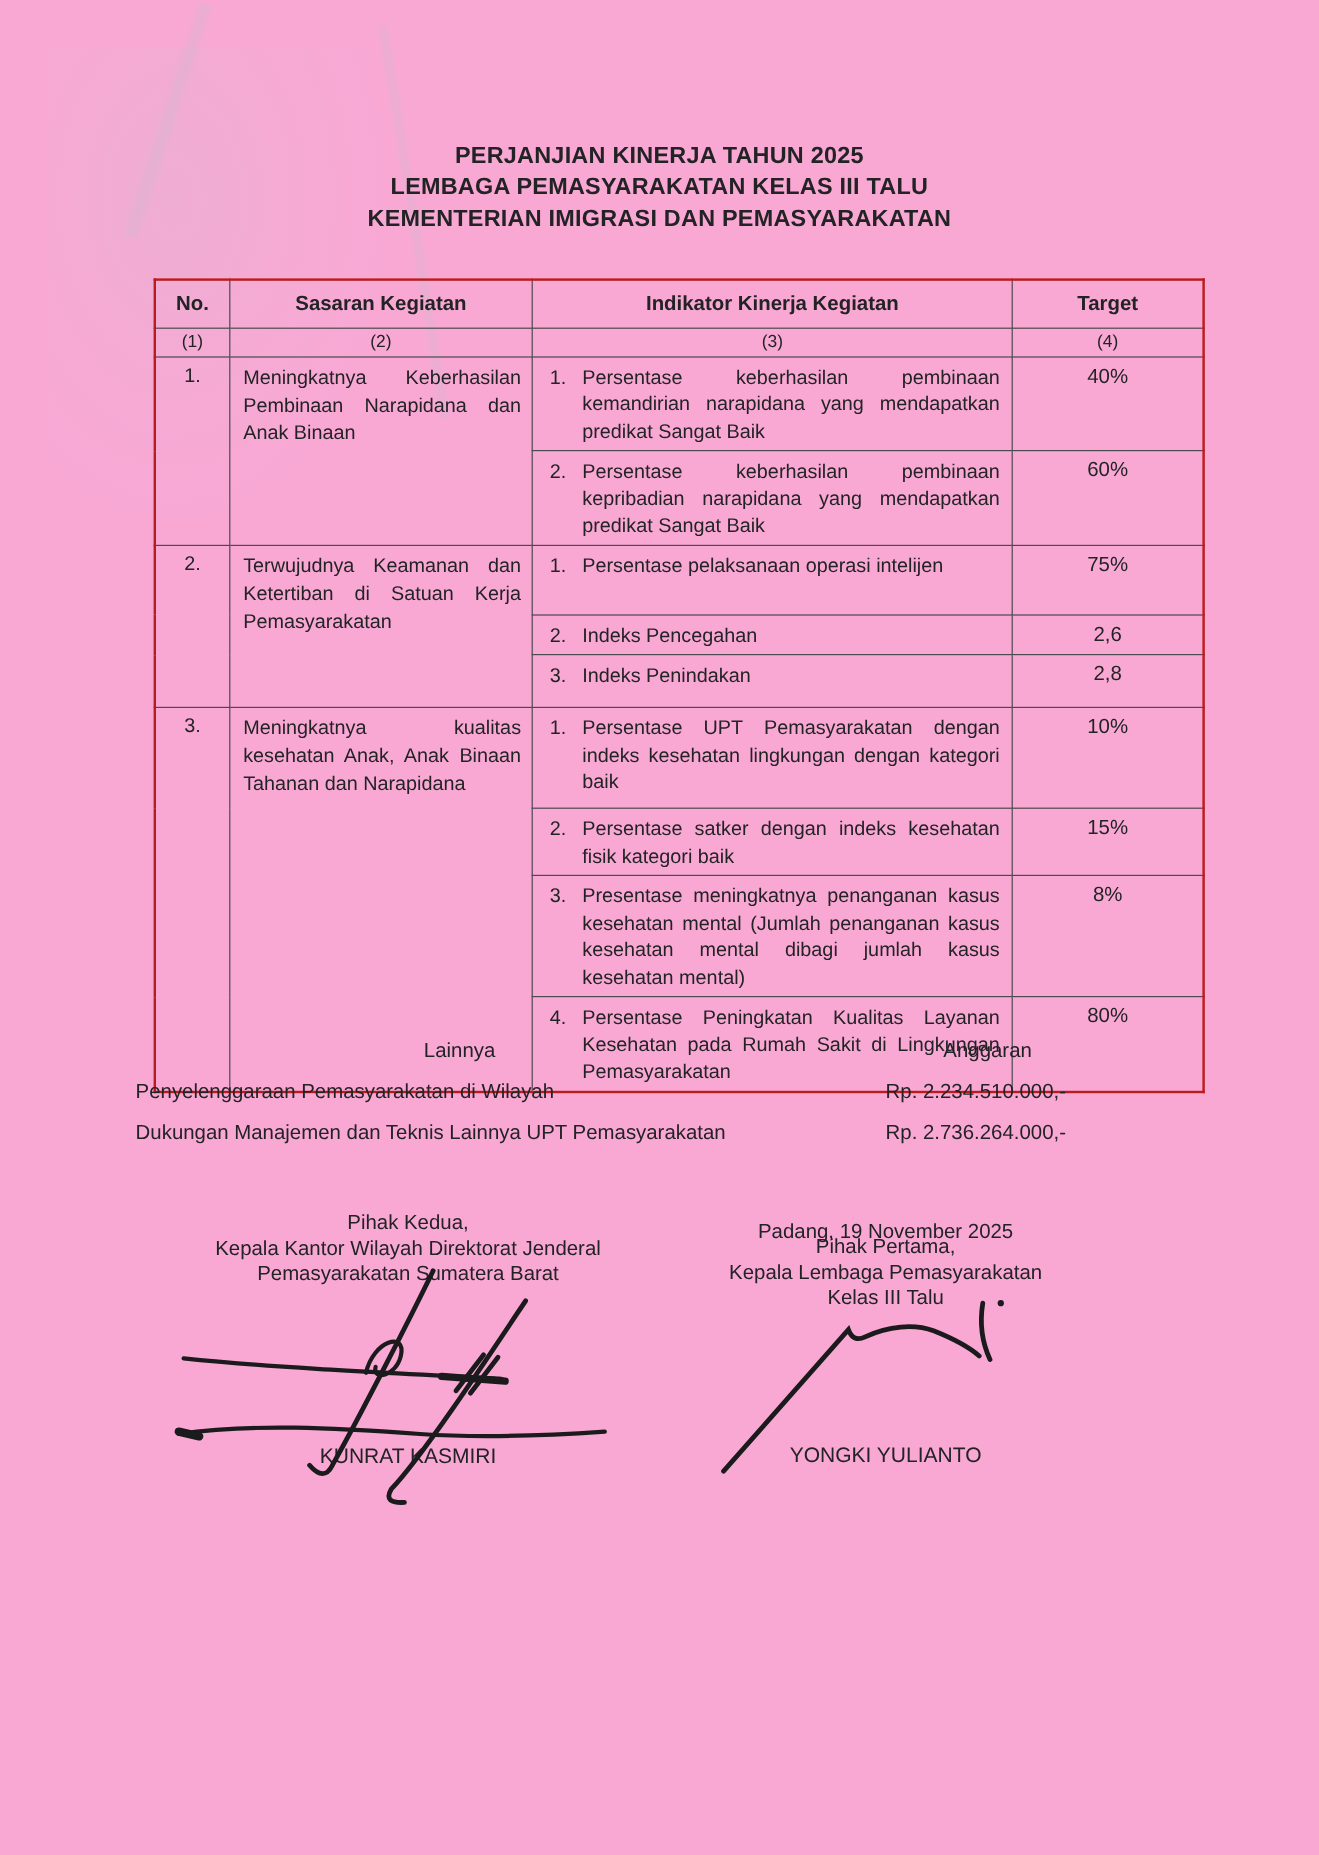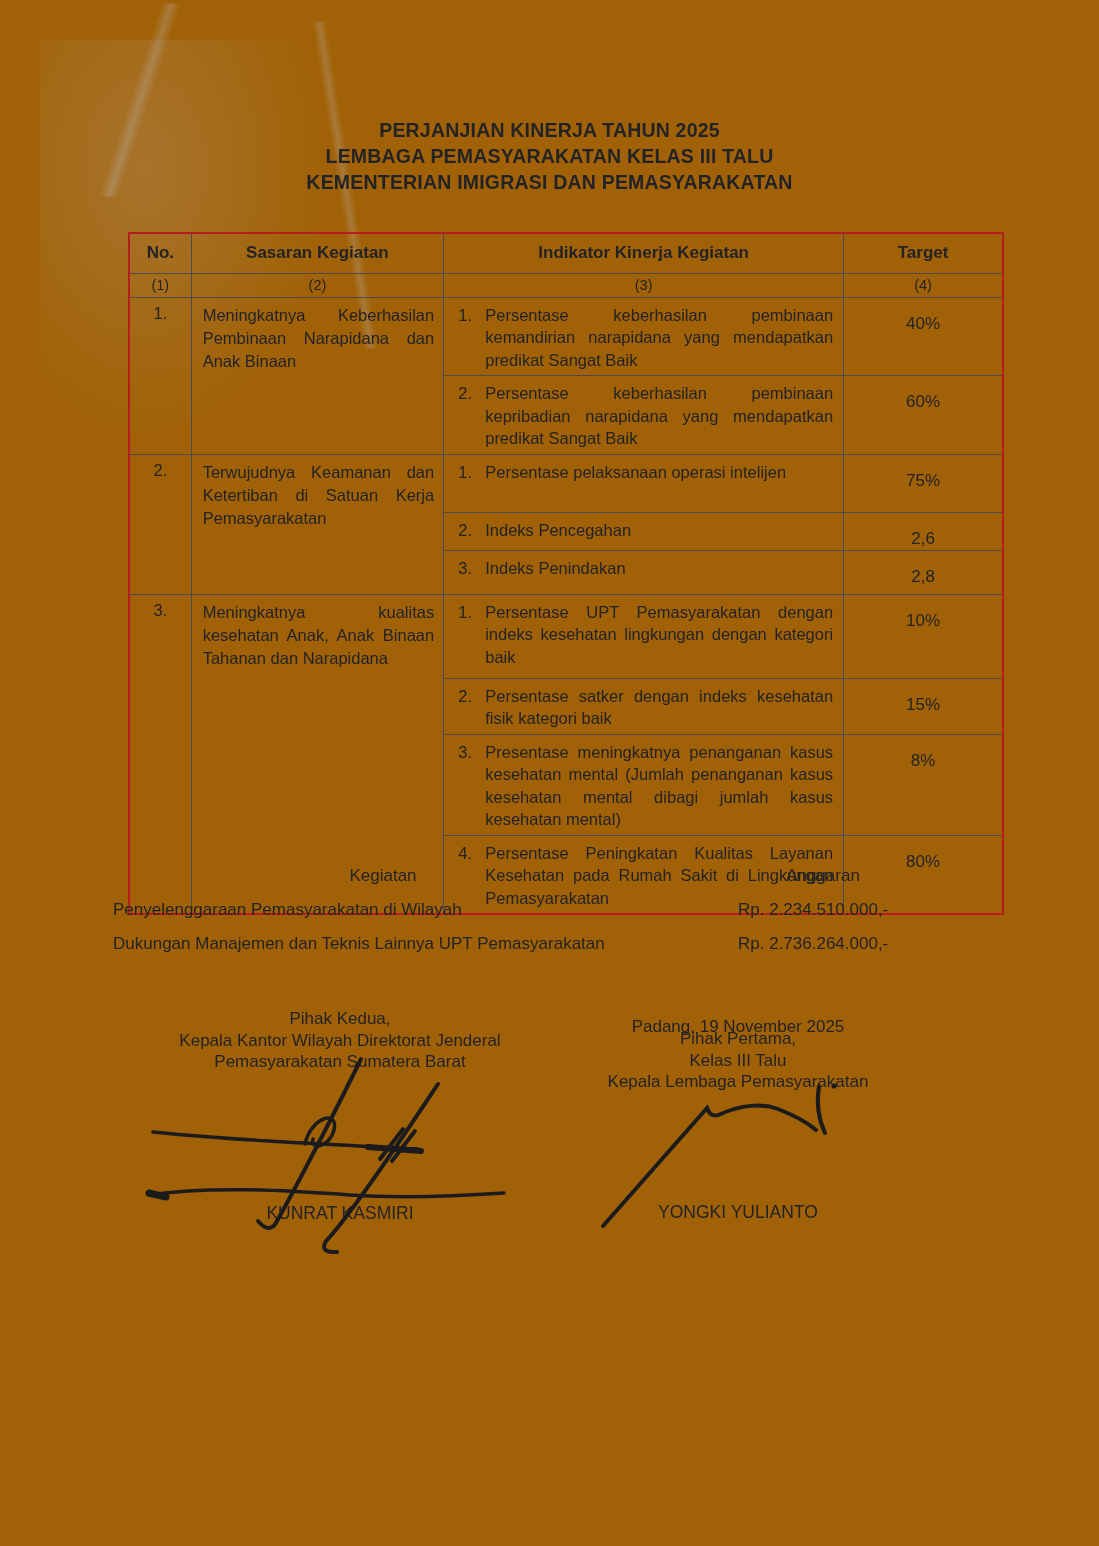--- a/index.html
+++ b/index.html
@@ -1,18 +1,18 @@
 <!DOCTYPE html>
 <html><head>
 <meta charset="utf-8">
 <style>
   html,body{margin:0;padding:0;background:#e9e9ee;}
   .page{
     position:relative;width:1099px;height:1546px;margin:0 auto;
-    background:#a16207;overflow:hidden;
+    background:#f9a8d4;overflow:hidden;
     font-family:"Liberation Sans","DejaVu Sans",sans-serif;
     color:#232326;
   }
   .scan{position:absolute;inset:0;filter:blur(0.4px);}
   
   .crease{position:absolute;pointer-events:none;}
   .crease-a{left:110px;top:0;width:60px;height:200px;background:linear-gradient(100deg,transparent 40%,rgba(188,188,202,0.28) 50%,transparent 60%);transform:rotate(8deg);}
   .crease-b{left:300px;top:20px;width:90px;height:330px;background:linear-gradient(85deg,transparent 44%,rgba(190,190,204,0.25) 50%,transparent 56%);transform:rotate(-4deg);}
   .crease-c{left:40px;top:40px;width:300px;height:420px;background:radial-gradient(ellipse at 35% 30%,rgba(196,196,210,0.18),transparent 65%);}
 
@@ -28,21 +28,21 @@
   .rh-1a{height:72px;} .rh-1b{height:69px;}
   .rh-2a{height:58px;} .rh-2b{height:33px;} .rh-2c{height:44px;}
   .rh-3a{height:84px;} .rh-3b{height:52px;} .rh-3c{height:90px;} .rh-3d{height:62px;}
   .colnum td{text-align:center;font-size:14.5px;vertical-align:middle;}
   td.no{text-align:center;padding-top:6px;font-size:16.5px;}
   td.sas{padding:6px 9px 4px 11px;text-align:justify;line-height:23px;}
   td.ind{padding:0;}
   .ind-item{display:flex;padding:6px 10px 4px 14px;line-height:22.5px;}
   .ind-num{width:27px;flex:none;}
   .ind-text{flex:1;text-align:justify;}
-  td.tg{text-align:center;padding-top:16px;font-size:17px;}
+  td.tg{text-align:center;padding-top:6px;font-size:17px;}
 
   .budget{position:absolute;top:866px;left:113px;width:822px;font-size:17px;line-height:20px;}
   .b-row{display:flex;margin-top:14px;}
   .b-row:first-child{margin-top:0;}
   .b-left{width:540px;}
   .b-left.hd{text-align:center;}
   .b-right{width:170px;margin-left:85px;}
   .b-right.hd{text-align:center;}
 
   .sig-date{position:absolute;top:1017px;left:548px;width:380px;text-align:center;font-size:17px;}
@@ -175,21 +175,21 @@
             <span class="ind-text">Persentase Peningkatan Kualitas Layanan Kesehatan pada Rumah Sakit di Lingkungan Pemasyarakatan</span>
           </div>
         </td>
         <td class="tg">80%</td>
       </tr>
     </tbody>
       </table>
 
     <div class="budget">
       <div class="b-row">
-        <div class="b-left hd">Kegiatan</div>
+        <div class="b-left hd">Lainnya</div>
         <div class="b-right hd">Anggaran</div>
       </div>
       <div class="b-row">
         <div class="b-left">Penyelenggaraan Pemasyarakatan di Wilayah</div>
         <div class="b-right">Rp. 2.234.510.000,-</div>
       </div>
       <div class="b-row">
         <div class="b-left">Dukungan Manajemen dan Teknis Lainnya UPT Pemasyarakatan</div>
         <div class="b-right">Rp. 2.736.264.000,-</div>
       </div>
@@ -198,22 +198,22 @@
     <div class="sig-date">Padang, 19 November 2025</div>
 
     <div class="sig-left">
       <div>Pihak Kedua,</div>
       <div>Kepala Kantor Wilayah Direktorat Jenderal</div>
       <div>Pemasyarakatan Sumatera Barat</div>
     </div>
 
     <div class="sig-right">
       <div>Pihak Pertama,</div>
+      <div>Kepala Lembaga Pemasyarakatan</div>
       <div>Kelas III Talu</div>
-      <div>Kepala Lembaga Pemasyarakatan</div>
     </div>
 
     <div class="name-left">KUNRAT KASMIRI</div>
     <div class="name-right">YONGKI YULIANTO</div>
 
     <svg class="sigs" viewBox="0 0 1099 1546">
 
       <g stroke="#1b1b1d" fill="none" stroke-linecap="round">
         <path d="M153,1132 C220,1139 300,1143 418,1149" stroke-width="3.5"></path>
         <path d="M305,1144 C311,1117 339,1109 334,1130 C330,1147 310,1151 313,1139" stroke-width="3.5"></path>

